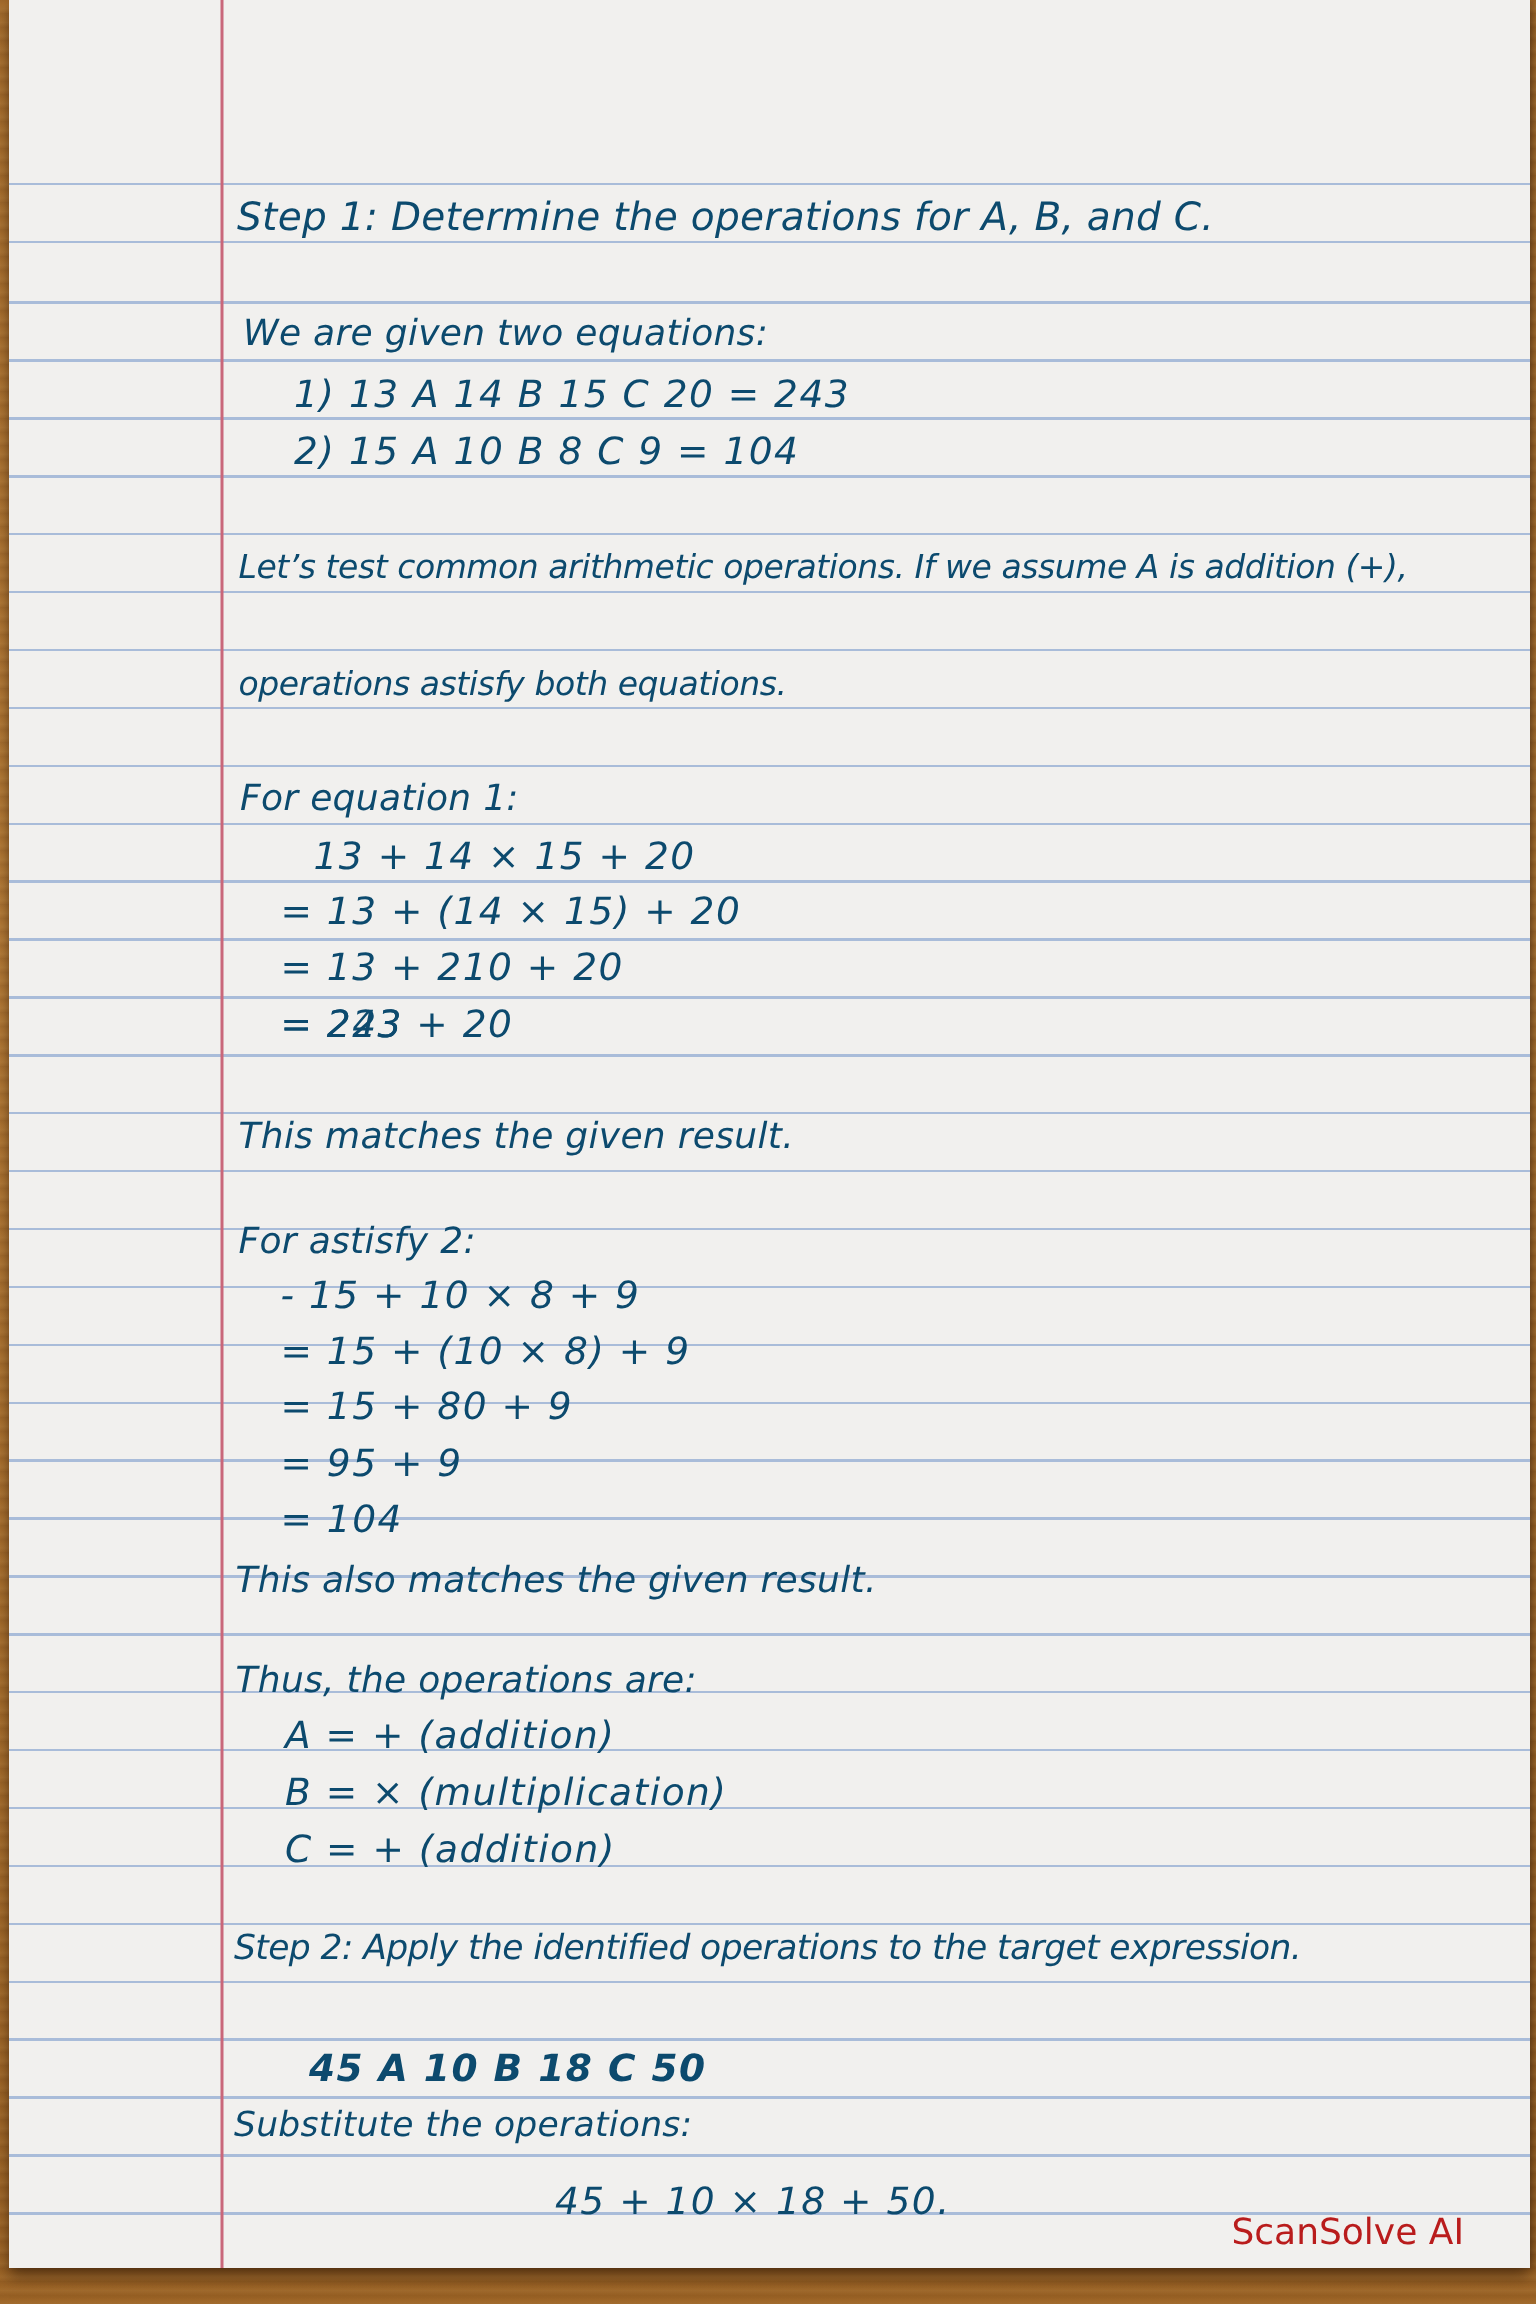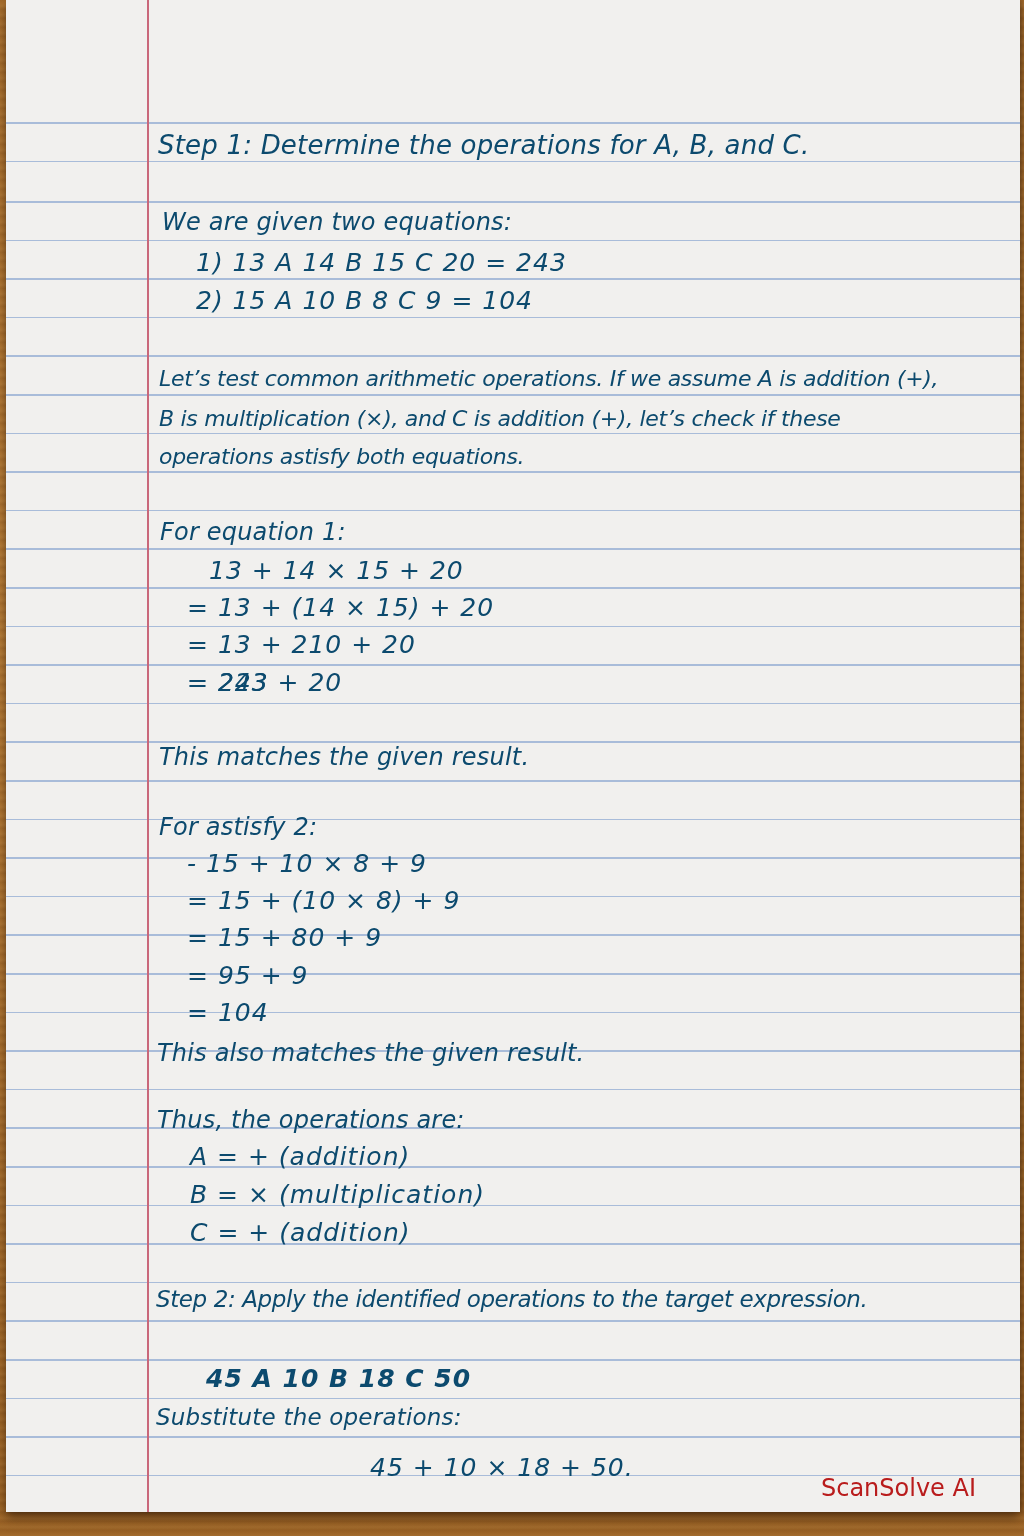--- a/index.html
+++ b/index.html
@@ -51,21 +51,20 @@
   <div class="rules-mask"></div>
   <div class="margin-line"></div>
 
   <div class="line" style="left:152px; top:130px; font-size:26px;">Step 1: Determine the operations for A, B, and C.</div>
 
   <div class="line" style="left:156px; top:208px;">We are given two equations:</div>
   <div class="line math" style="left:190px; top:248px;">1) 13  A  14  B  15  C  20  =  243</div>
   <div class="line math" style="left:190px; top:286px;text-align:center;">2) 15  A  10  B   8  C   9   =  104</div>
 
   <div class="line" style="left:153px; top:366px; font-size:22px; letter-spacing:-0.3px;">Let’s test common arithmetic operations. If we assume A is addition (+),</div>
-  <div class="line" style="left:153px; top:406px; font-size:22px; letter-spacing:-0.3px;">B is multiplication (×), and C is addition (+), let’s check if these</div>
   <div class="line" style="left:153px; top:444px; font-size:22px; letter-spacing:-0.3px;">operations astisfy both equations.</div>
 
   <div class="line" style="left:154px; top:518px;">For equation 1:</div>
   <div class="line math" style="left:203px; top:556px;">13  +  14  ×  15  +  20</div>
   <div class="line math" style="left:181px; top:593px;">= 13  +  (14  ×  15)  +  20</div>
   <div class="line math" style="left:181px; top:630px;">= 13  +  210  +  20</div>
   <div class="line math" style="left:181px; top:668px;">=  223  +  20</div>
   <div class="line math" style="left:181px; top:668px;">=  243</div>
   <div class="line" style="left:153px; top:743px;">This matches the given result.</div>
 

